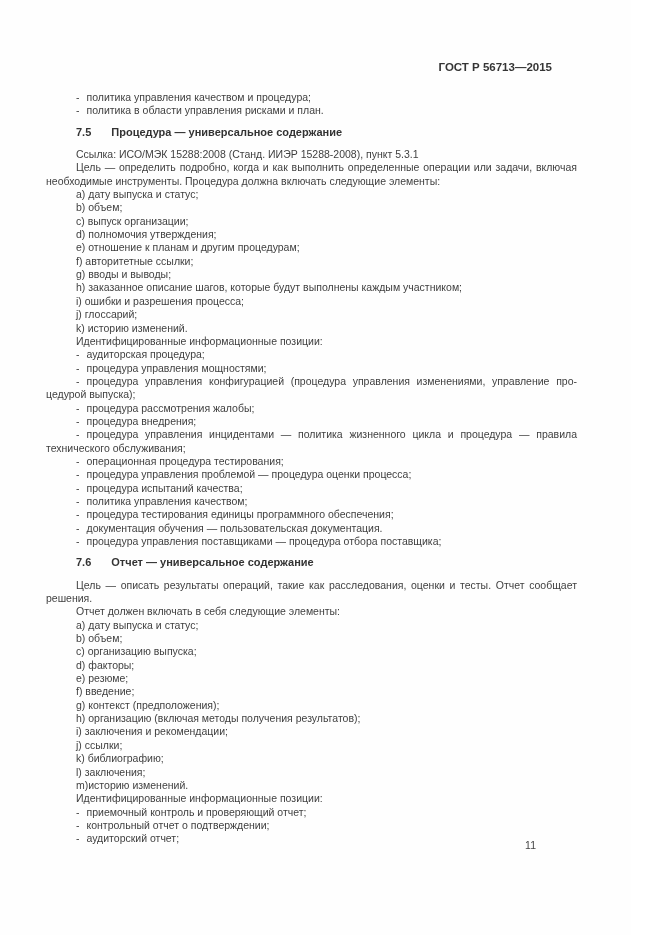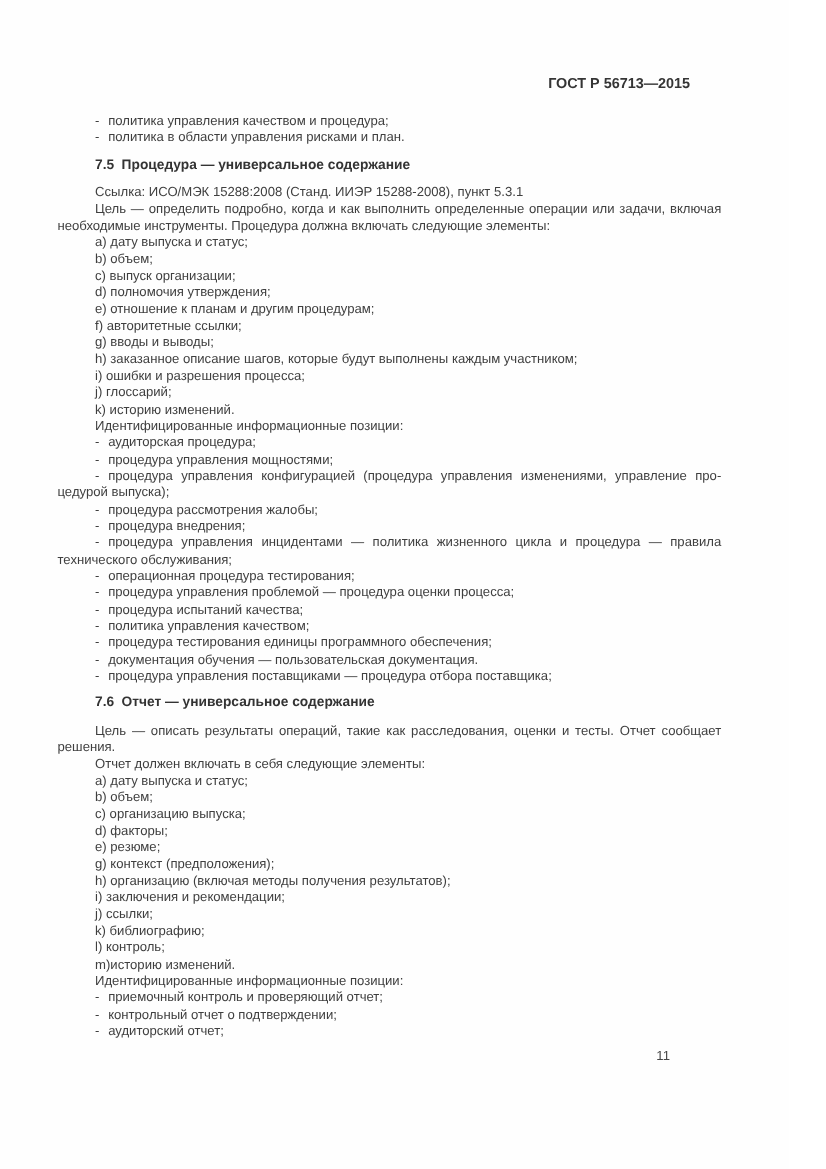--- a/index.html
+++ b/index.html
@@ -19,21 +19,21 @@
     font-size:10.5px; line-height:13.35px;
   }
   .content p, .content .line {
     margin:0; text-indent:30px; text-align:justify;
     hyphens:manual; -webkit-hyphens:manual;
   }
   .heading {
     margin:8px 0 9px 0; font-size:11px; font-weight:bold; color:#333333;
     text-indent:30px; line-height:13.35px;
   }
-  .heading .hnum { margin-right:6px; }
+  .heading .hnum { margin-right:20px; }
   .dash { margin-right:7px; }
   .page-number {
     position:absolute; top:839px; right:95px;
     font-size:10.5px; color:#454545;text-align:center;
   }
 </style>
 </head>
 <body>
 
 <div class="page">
@@ -94,26 +94,27 @@
     <p>Цель — описать результаты операций, такие как расследования, оценки и тесты. Отчет сообщает решения.</p>
 
     <p>Отчет должен включать в себя следующие элементы:</p>
 
     <div>
         <p class="line">a) дату выпуска и статус;</p>
         <p class="line">b) объем;</p>
         <p class="line">c) организацию выпуска;</p>
         <p class="line">d) факторы;</p>
         <p class="line">e) резюме;</p>
+        <p class="line">f) введение;</p>
         <p class="line">g) контекст (предположения);</p>
         <p class="line">h) организацию (включая методы получения результатов);</p>
         <p class="line">i) заключения и рекомендации;</p>
         <p class="line">j) ссылки;</p>
         <p class="line">k) библиографию;</p>
-        <p class="line">l) контроль;</p>
+        <p class="line">l) заключения;</p>
         <p class="line">m)историю изменений.</p>
       </div>
 
     <p>Идентифицированные информационные позиции:</p>
 
     <div>
         <p class="line"><span class="dash">-</span>приемочный контроль и проверяющий отчет;</p>
         <p class="line"><span class="dash">-</span>контрольный отчет о подтверждении;</p>
         <p class="line"><span class="dash">-</span>аудиторский отчет;</p>
       </div>

